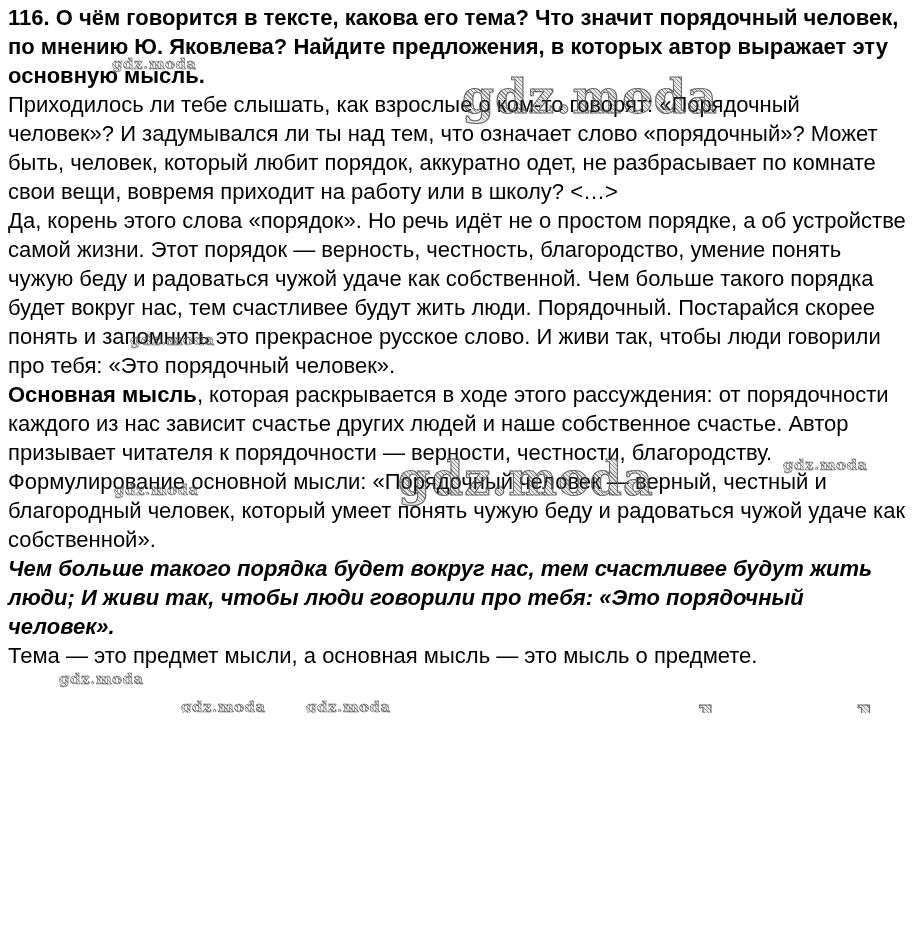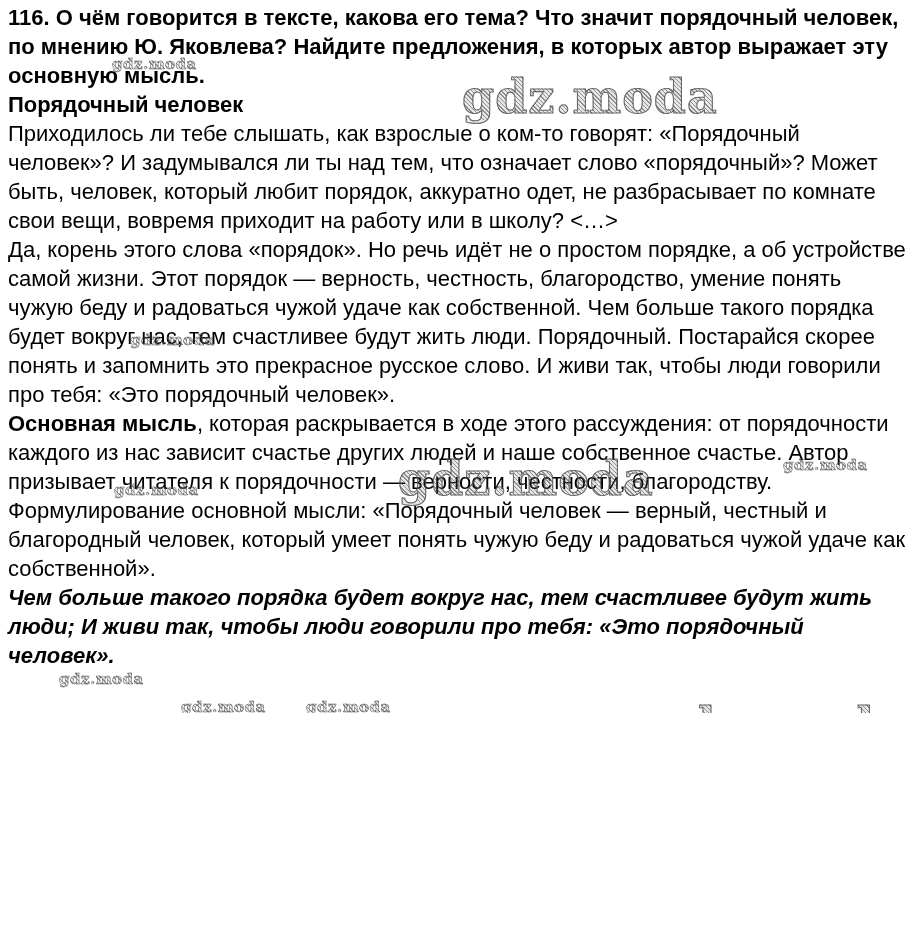--- a/index.html
+++ b/index.html
@@ -49,25 +49,25 @@
   }
   .wm.large { font-size: 46px; letter-spacing: 1px; }
   .wm.small { font-size: 15px; -webkit-text-stroke-width: 0.55px; letter-spacing: 0.5px; }
 </style>
 </head>
 <body>
 
 <div class="page">
   <div class="text-flow">
     <p class="b">116. О чём говорится в тексте, какова его тема? Что значит порядочный человек, по мнению Ю. Яковлева? Найдите предложения, в которых автор выражает эту основную мысль.</p>
-    <p class="b">Порядочный человек</p>
     <p>Приходилось ли тебе слышать, как взрослые о ком-то говорят: «Порядочный человек»? И задумывался ли ты над тем, что означает слово «порядочный»? Может быть, человек, который любит порядок, аккуратно одет, не разбрасывает по комнате свои вещи, вовремя приходит на работу или в школу? &lt;…&gt;</p>
     <p>Да, корень этого слова «порядок». Но речь идёт не о простом порядке, а об устройстве самой жизни. Этот порядок — верность, честность, благородство, умение понять чужую беду и радоваться чужой удаче как собственной. Чем больше такого порядка будет вокруг нас, тем счастливее будут жить люди. Порядочный. Постарайся скорее понять и запомнить это прекрасное русское слово. И живи так, чтобы люди говорили про тебя: «Это порядочный человек».</p>
     <p><span class="b">Основная мысль</span><span>, которая раскрывается в ходе этого рассуждения: от порядочности каждого из нас зависит счастье других людей и наше собственное счастье. Автор призывает читателя к порядочности — верности, честности, благородству. Формулирование основной мысли: «Порядочный человек — верный, честный и благородный человек, который умеет понять чужую беду и радоваться чужой удаче как собственной».</span></p>
     <p class="bi">Чем больше такого порядка будет вокруг нас, тем счастливее будут жить люди; И живи так, чтобы люди говорили про тебя: «Это порядочный человек».</p>
+    <p>Тема — это предмет мысли, а основная мысль — это мысль о предмете.</p>
   </div>
   <div class="wm-layer">
       <span class="wm large" style="left: 462px; top: 74px;">gdz.moda</span>
       <span class="wm large" style="left: 398px; top: 456px;">gdz.moda</span>
       <span class="wm large" style="left: 650px; top: 702px;">gdz.moda</span>
       <span class="wm small" style="left: 112px; top: 57px;">gdz.moda</span>
       <span class="wm small" style="left: 130px; top: 333px;">gdz.moda</span>
       <span class="wm small" style="left: 783px; top: 458px;">gdz.moda</span>
       <span class="wm small" style="left: 114px; top: 483px;">gdz.moda</span>
       <span class="wm small" style="left: 59px; top: 672px;">gdz.moda</span>

